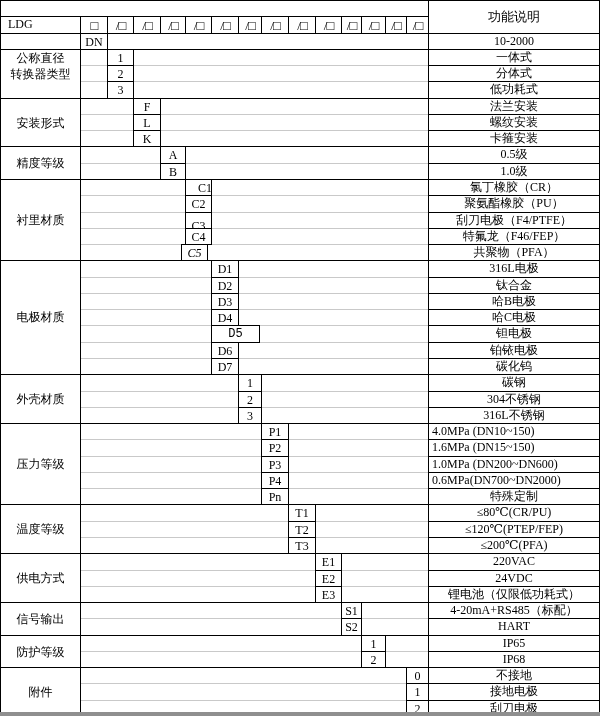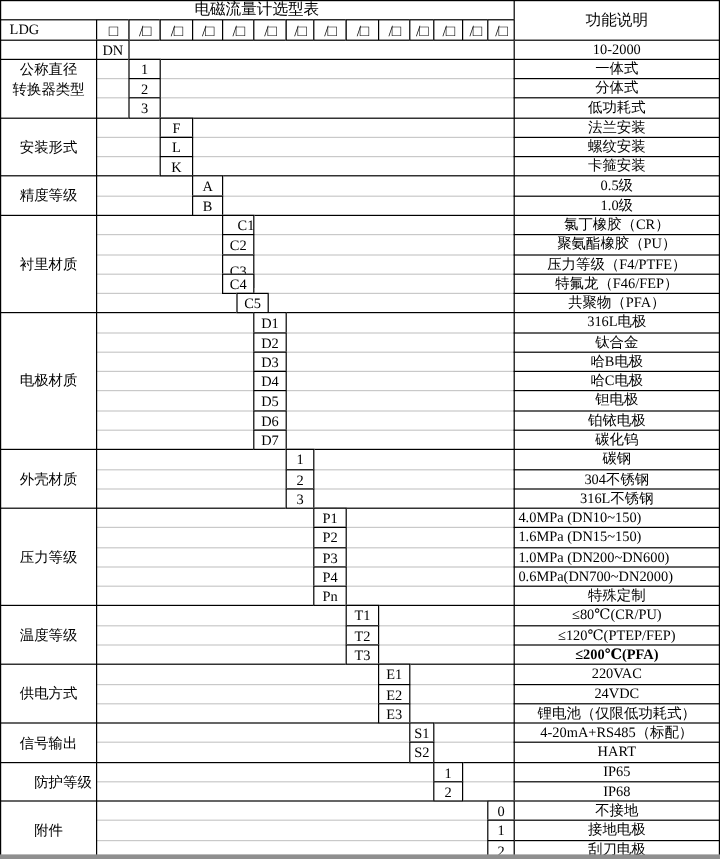--- a/index.html
+++ b/index.html
@@ -22,21 +22,20 @@
   #ldg-cell{position:absolute;left:0;top:17px;width:79px;height:15px;
               display:flex;align-items:center;justify-content:flex-start;
               padding-left:8px;font-size:12px;}
   .graybar{position:absolute;left:0;top:712px;width:600px;height:4px;background:#8f8f8f;}
 </style>
 </head>
 <body>
 
 <div id="stage">
   <div class="frame"></div>
-  <div id="title-cell">电磁流量计选型表</div>
   <div id="function-col-title">功能说明</div>
   <div id="ldg-cell">LDG</div>
   <div id="cells">
       <div class="gline" style="left: 80px; top: 65px; width: 348px; height: 1px;"></div>
       <div class="line" style="left: 428px; top: 65px; width: 172px; height: 1px;"></div>
       <div class="gline" style="left: 80px; top: 81px; width: 348px; height: 1px;"></div>
       <div class="line" style="left: 428px; top: 81px; width: 172px; height: 1px;"></div>
       <div class="gline" style="left: 80px; top: 114px; width: 348px; height: 1px;"></div>
       <div class="line" style="left: 428px; top: 114px; width: 172px; height: 1px;"></div>
       <div class="gline" style="left: 80px; top: 130px; width: 348px; height: 1px;"></div>
@@ -142,35 +141,35 @@
       <div class="box" style="left: 160px; top: 146px; width: 26px; height: 18px;">A</div>
       <div class="cell" style="left: 429px; top: 146px; width: 170px; height: 16px;">0.5级</div>
       <div class="box" style="left: 160px; top: 163px; width: 26px; height: 17px;">B</div>
       <div class="cell" style="left: 429px; top: 163px; width: 170px; height: 16px;">1.0级</div>
       <div class="cell" style="left: 1px; top: 179px; width: 79px; height: 81px;">衬里材质</div>
       <div class="box" style="left: 185px; top: 179px; width: 27px; height: 17px; padding-left: 13px;">C1</div>
       <div class="cell" style="left: 429px; top: 179px; width: 170px; height: 16px;">氯丁橡胶（CR）</div>
       <div class="box" style="left: 185px; top: 195px; width: 27px; height: 18px;">C2</div>
       <div class="cell" style="left: 429px; top: 195px; width: 170px; height: 16px;">聚氨酯橡胶（PU）</div>
       <div class="box" style="left: 185px; top: 212px; width: 27px; height: 28px;">C3</div>
-      <div class="cell" style="left: 429px; top: 212px; width: 170px; height: 16px;">压力等级（F4/PTFE）</div>
+      <div class="cell" style="left: 429px; top: 212px; width: 170px; height: 16px;">刮刀电极（F4/PTFE）</div>
       <div class="box" style="left: 185px; top: 228px; width: 27px; height: 17px;">C4</div>
       <div class="cell" style="left: 429px; top: 228px; width: 170px; height: 16px;">特氟龙（F46/FEP）</div>
-      <div class="box" style="left: 197px; top: 244px; width: 27px; height: 17px;">C5</div>
+      <div class="box" style="left: 181px; top: 244px; width: 27px; height: 17px; font-style: italic;">C5</div>
       <div class="cell" style="left: 429px; top: 244px; width: 170px; height: 16px;">共聚物（PFA）</div>
       <div class="cell" style="left: 1px; top: 260px; width: 79px; height: 114px;">电极材质</div>
       <div class="box" style="left: 211px; top: 260px; width: 28px; height: 18px;">D1</div>
       <div class="cell" style="left: 429px; top: 260px; width: 170px; height: 16px;">316L电极</div>
       <div class="box" style="left: 211px; top: 277px; width: 28px; height: 17px;">D2</div>
       <div class="cell" style="left: 429px; top: 277px; width: 170px; height: 16px;">钛合金</div>
       <div class="box" style="left: 211px; top: 293px; width: 28px; height: 17px;">D3</div>
       <div class="cell" style="left: 429px; top: 293px; width: 170px; height: 16px;">哈B电极</div>
       <div class="box" style="left: 211px; top: 309px; width: 28px; height: 17px;">D4</div>
       <div class="cell" style="left: 429px; top: 309px; width: 170px; height: 16px;">哈C电极</div>
-      <div class="box" style="left: 211px; top: 325px; width: 28px; height: 18px;">D5</div>
+      <div class="box" style="left: 211px; top: 325px; width: 49px; height: 18px; font-family: Liberation Mono, monospace;">D5</div>
       <div class="cell" style="left: 429px; top: 325px; width: 170px; height: 16px;">钽电极</div>
       <div class="box" style="left: 211px; top: 342px; width: 28px; height: 17px;">D6</div>
       <div class="cell" style="left: 429px; top: 342px; width: 170px; height: 16px;">铂铱电极</div>
       <div class="box" style="left: 211px; top: 358px; width: 28px; height: 17px;">D7</div>
       <div class="cell" style="left: 429px; top: 358px; width: 170px; height: 16px;">碳化钨</div>
       <div class="cell" style="left: 1px; top: 374px; width: 79px; height: 49px;">外壳材质</div>
       <div class="box" style="left: 238px; top: 374px; width: 24px; height: 18px;">1</div>
       <div class="cell" style="left: 429px; top: 374px; width: 170px; height: 16px;">碳钢</div>
       <div class="box" style="left: 238px; top: 391px; width: 24px; height: 17px;">2</div>
       <div class="cell" style="left: 429px; top: 391px; width: 170px; height: 16px;">304不锈钢</div>
@@ -186,34 +185,34 @@
       <div class="box" style="left: 261px; top: 472px; width: 28px; height: 18px;">P4</div>
       <div class="cell left" style="left: 429px; top: 472px; width: 170px; height: 16px;">0.6MPa(DN700~DN2000)</div>
       <div class="box" style="left: 261px; top: 488px; width: 28px; height: 17px;">Pn</div>
       <div class="cell" style="left: 429px; top: 488px; width: 170px; height: 16px;">特殊定制</div>
       <div class="cell" style="left: 1px; top: 504px; width: 79px; height: 49px;">温度等级</div>
       <div class="box" style="left: 288px; top: 504px; width: 28px; height: 18px;">T1</div>
       <div class="cell" style="left: 429px; top: 504px; width: 170px; height: 16px;">≤80℃(CR/PU)</div>
       <div class="box" style="left: 288px; top: 521px; width: 28px; height: 17px;">T2</div>
       <div class="cell" style="left: 429px; top: 521px; width: 170px; height: 16px;">≤120℃(PTEP/FEP)</div>
       <div class="box" style="left: 288px; top: 537px; width: 28px; height: 17px;">T3</div>
-      <div class="cell" style="left: 429px; top: 537px; width: 170px; height: 16px; font-weight: bold;">≤200℃(PFA)</div>
+      <div class="cell" style="left: 429px; top: 537px; width: 170px; height: 16px;">≤200℃(PFA)</div>
       <div class="cell" style="left: 1px; top: 553px; width: 79px; height: 49px;">供电方式</div>
       <div class="box" style="left: 315px; top: 553px; width: 27px; height: 18px;">E1</div>
       <div class="cell" style="left: 429px; top: 553px; width: 170px; height: 16px;">220VAC</div>
       <div class="box" style="left: 315px; top: 570px; width: 27px; height: 17px;">E2</div>
       <div class="cell" style="left: 429px; top: 570px; width: 170px; height: 16px;">24VDC</div>
       <div class="box" style="left: 315px; top: 586px; width: 27px; height: 17px;">E3</div>
       <div class="cell" style="left: 429px; top: 586px; width: 170px; height: 16px;">锂电池（仅限低功耗式）</div>
       <div class="cell" style="left: 1px; top: 602px; width: 79px; height: 33px;">信号输出</div>
       <div class="box" style="left: 341px; top: 602px; width: 21px; height: 17px;">S1</div>
       <div class="cell" style="left: 429px; top: 602px; width: 170px; height: 16px;">4-20mA+RS485（标配）</div>
       <div class="box" style="left: 341px; top: 618px; width: 21px; height: 18px;">S2</div>
       <div class="cell" style="left: 429px; top: 618px; width: 170px; height: 16px;">HART</div>
-      <div class="cell" style="left: 1px; top: 635px; width: 79px; height: 33px; padding-left: 12px;">防护等级</div>
+      <div class="cell" style="left: 1px; top: 635px; width: 79px; height: 33px;">防护等级</div>
       <div class="box" style="left: 361px; top: 635px; width: 25px; height: 17px;">1</div>
       <div class="cell" style="left: 429px; top: 635px; width: 170px; height: 16px;">IP65</div>
       <div class="box" style="left: 361px; top: 651px; width: 25px; height: 17px;">2</div>
       <div class="cell" style="left: 429px; top: 651px; width: 170px; height: 16px;">IP68</div>
       <div class="cell" style="left: 1px; top: 667px; width: 79px; height: 49px;">附件</div>
       <div class="box" style="left: 406px; top: 667px; width: 23px; height: 17px;">0</div>
       <div class="cell" style="left: 429px; top: 667px; width: 170px; height: 16px;">不接地</div>
       <div class="box" style="left: 406px; top: 683px; width: 23px; height: 18px;">1</div>
       <div class="cell" style="left: 429px; top: 683px; width: 170px; height: 16px;">接地电极</div>
       <div class="box" style="left: 406px; top: 700px; width: 23px; height: 17px;">2</div>

